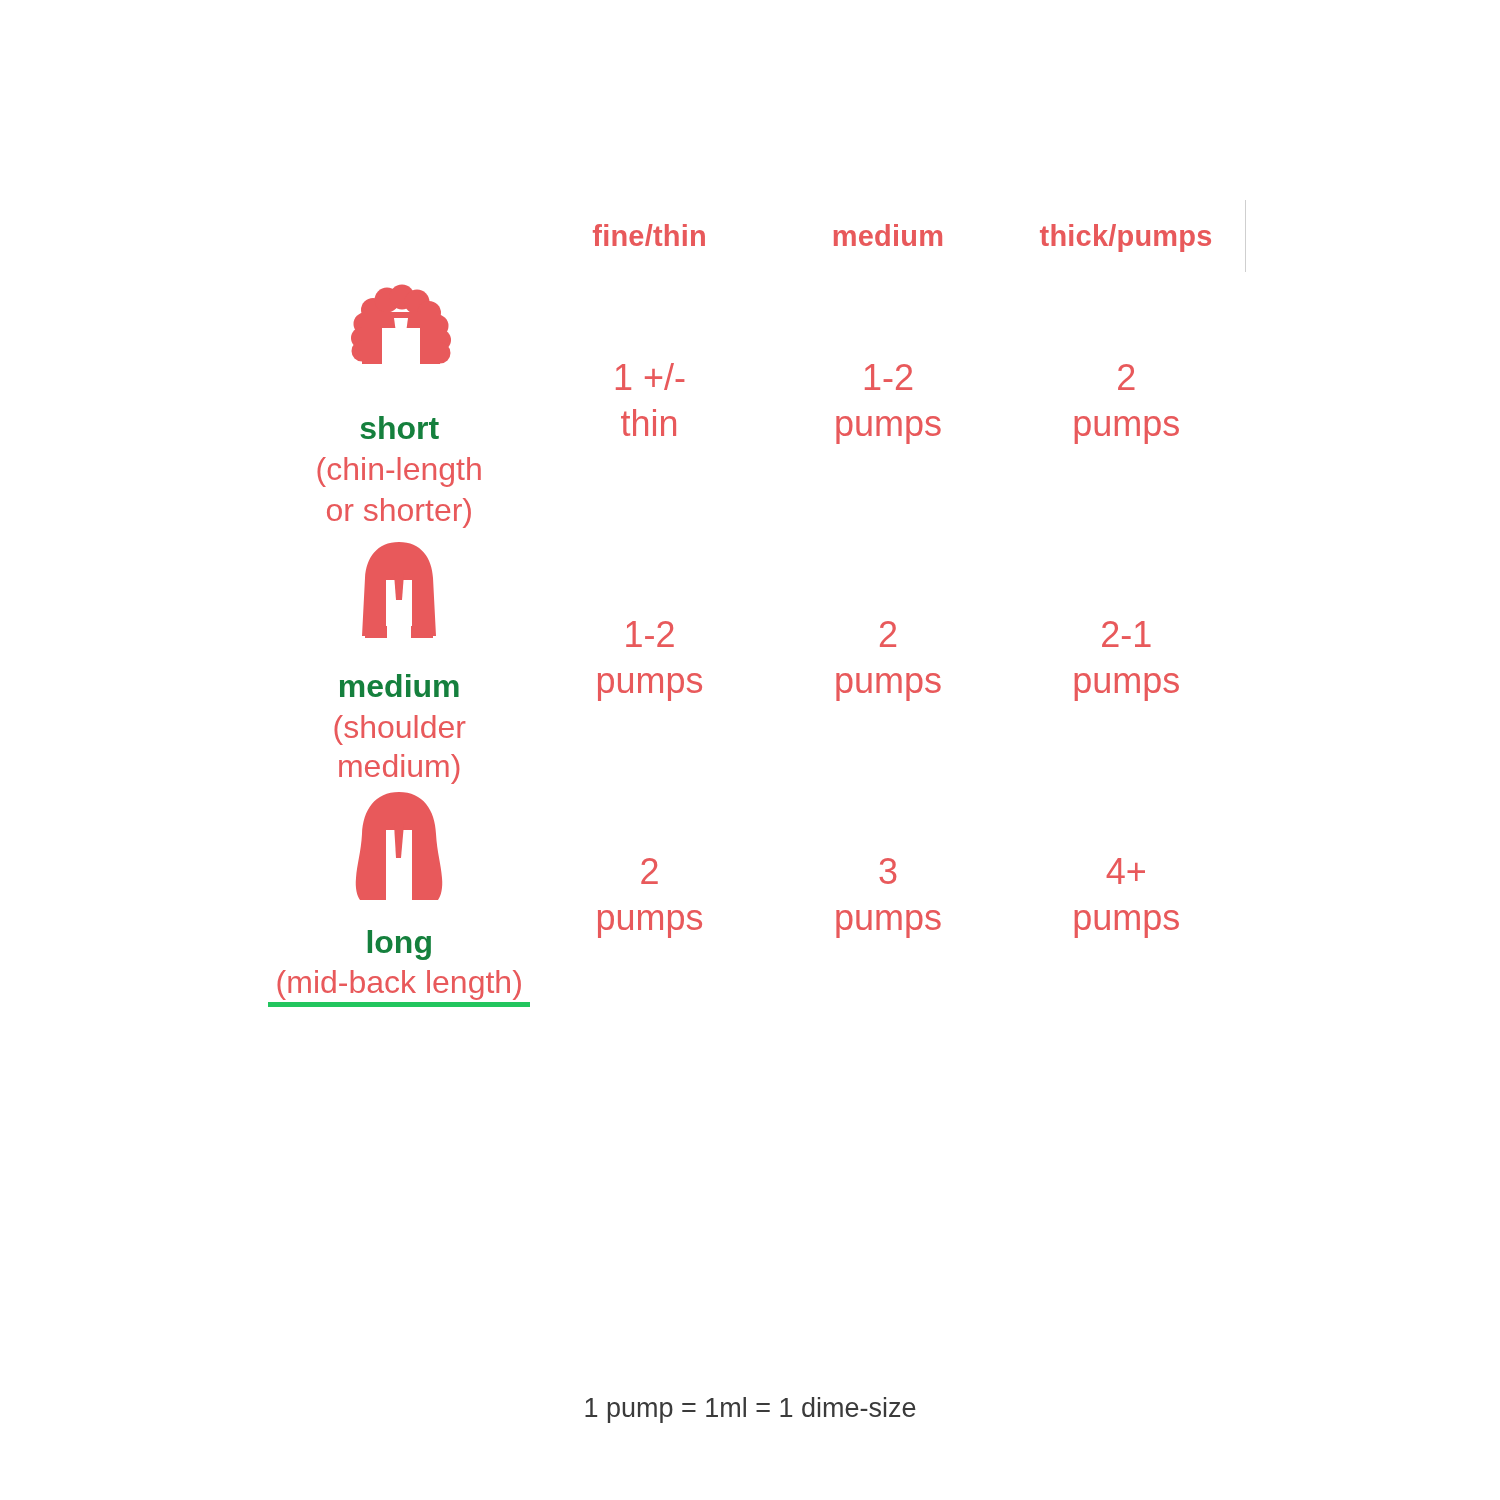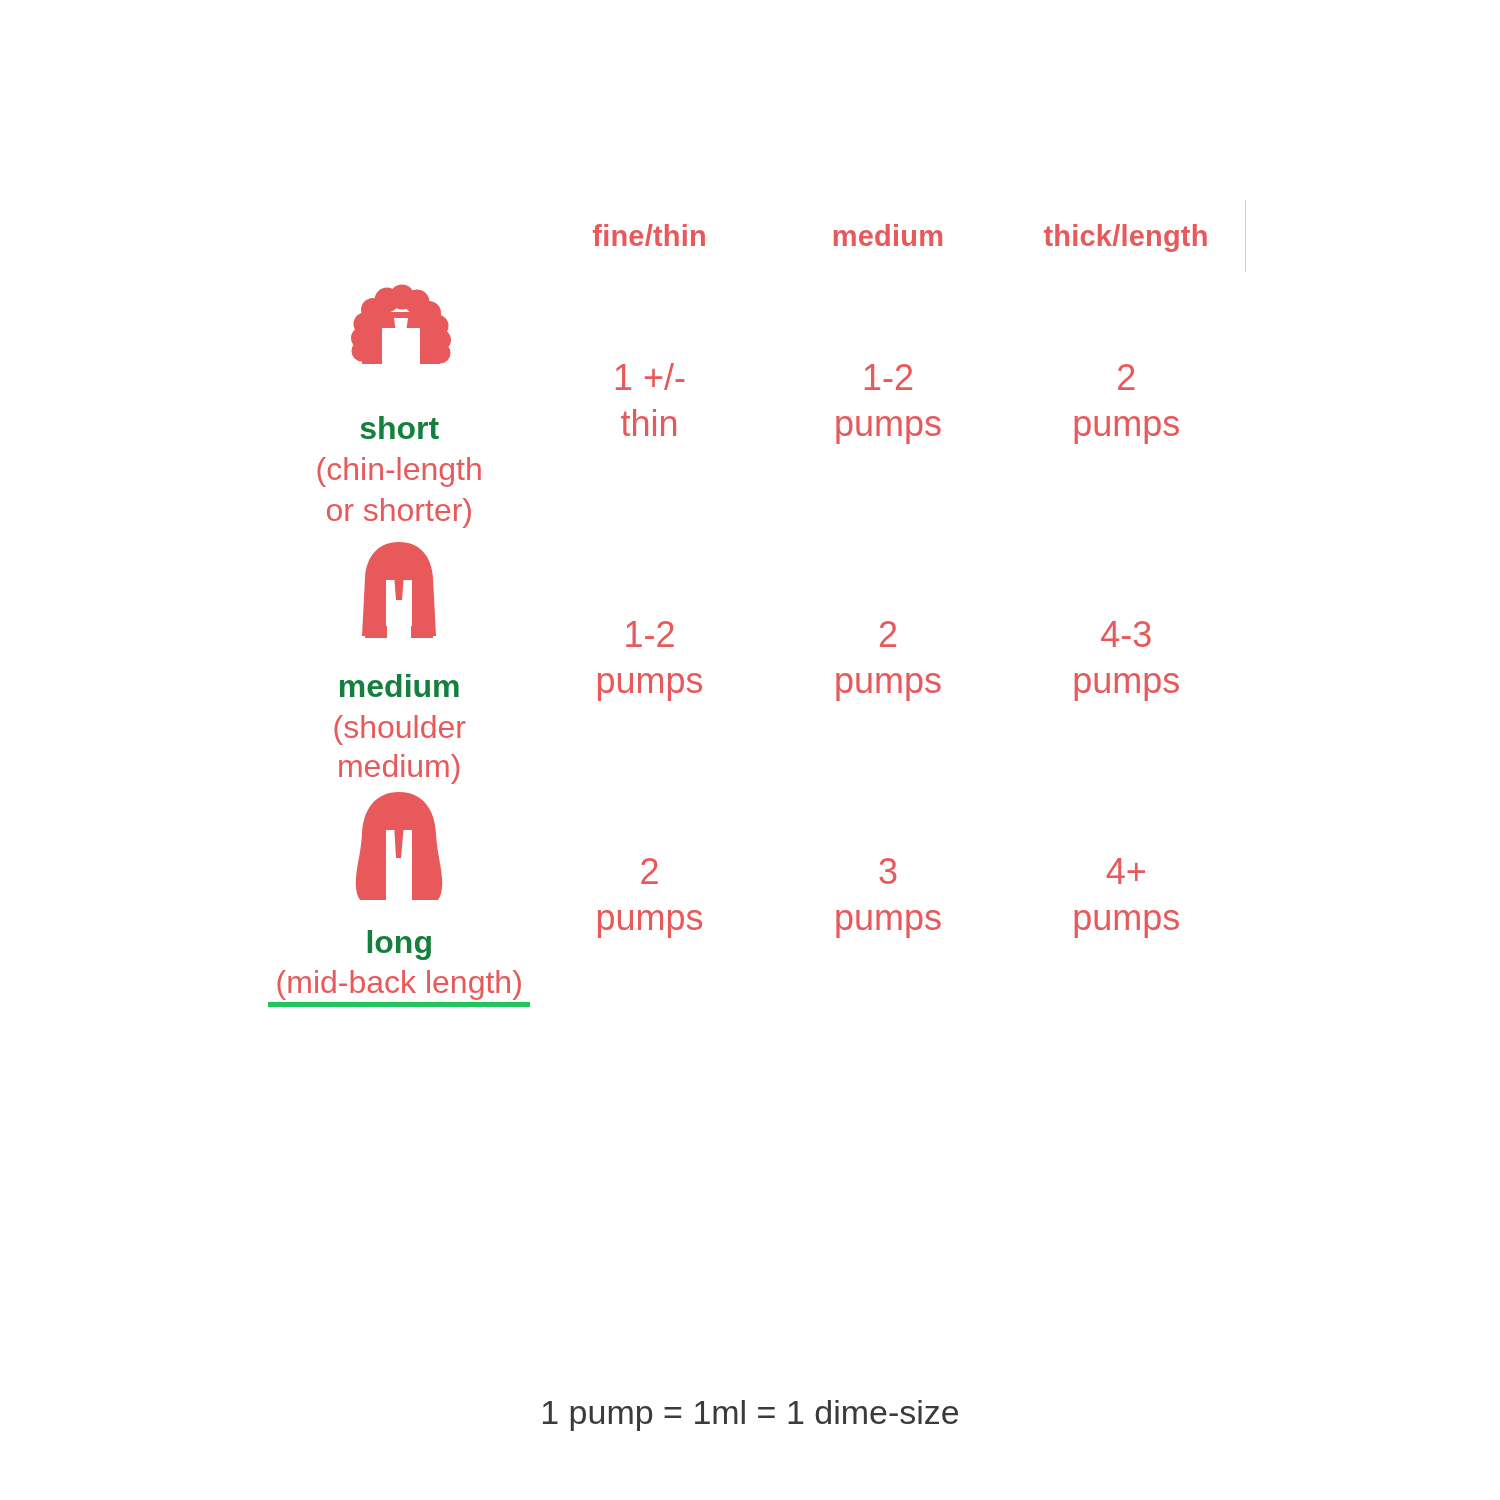--- a/index.html
+++ b/index.html
@@ -100,41 +100,41 @@
     margin-top: 2px;
   }
 
   .footnote {
     position: absolute;
     left: 0;
     top: 1393px;
     width: 1500px;
     text-align: center;
     color: #3b3b3b;
-    font-size: 34px;
+    font-size: 27px;
   }
 </style>
 </head>
 <body>
 
 <div class="sheet">
 
   <table class="matrix">
     <colgroup>
       <col class="c-label">
       <col class="c-data">
       <col class="c-data">
       <col class="c-data">
     </colgroup>
     <thead>
       <tr>
         <th class="hdr-spacer"></th>
         <th class="hdr-cell">fine/thin</th>
         <th class="hdr-cell">medium</th>
-        <th class="hdr-cell last">thick/length</th>
+        <th class="hdr-cell last">thick/pumps</th>
       </tr>
     </thead>
     <tbody>
 
       <tr>
         <td class="row-label">
           <span class="icon-wrap">
             <svg width="150" height="130" viewBox="0 0 150 130" aria-hidden="true">
               <g fill="#e8595b">
                 <circle cx="49" cy="38" r="12"></circle>
@@ -192,21 +192,21 @@
         </td>
         <td class="data-cell">
           <span>1-2</span><br>
           <span>pumps</span>
         </td>
         <td class="data-cell">
           <span>2</span><br>
           <span>pumps</span>
         </td>
         <td class="data-cell">
-          <span>4-3</span><br>
+          <span>2-1</span><br>
           <span>pumps</span>
         </td>
       </tr>
 
       <tr class="last-row">
         <td class="row-label">
           <span class="icon-wrap">
             <svg width="150" height="130" viewBox="0 0 150 130" aria-hidden="true">
               <g fill="#e8595b">
                 <path d="M75 6c-24 0-36 18-37 42-1 18-5 30-6 44-1 10 1 18 4 22h26V50h26v64h26c3-4 5-12 4-22-1-14-5-26-6-44C111 24 99 6 75 6Z"></path>

